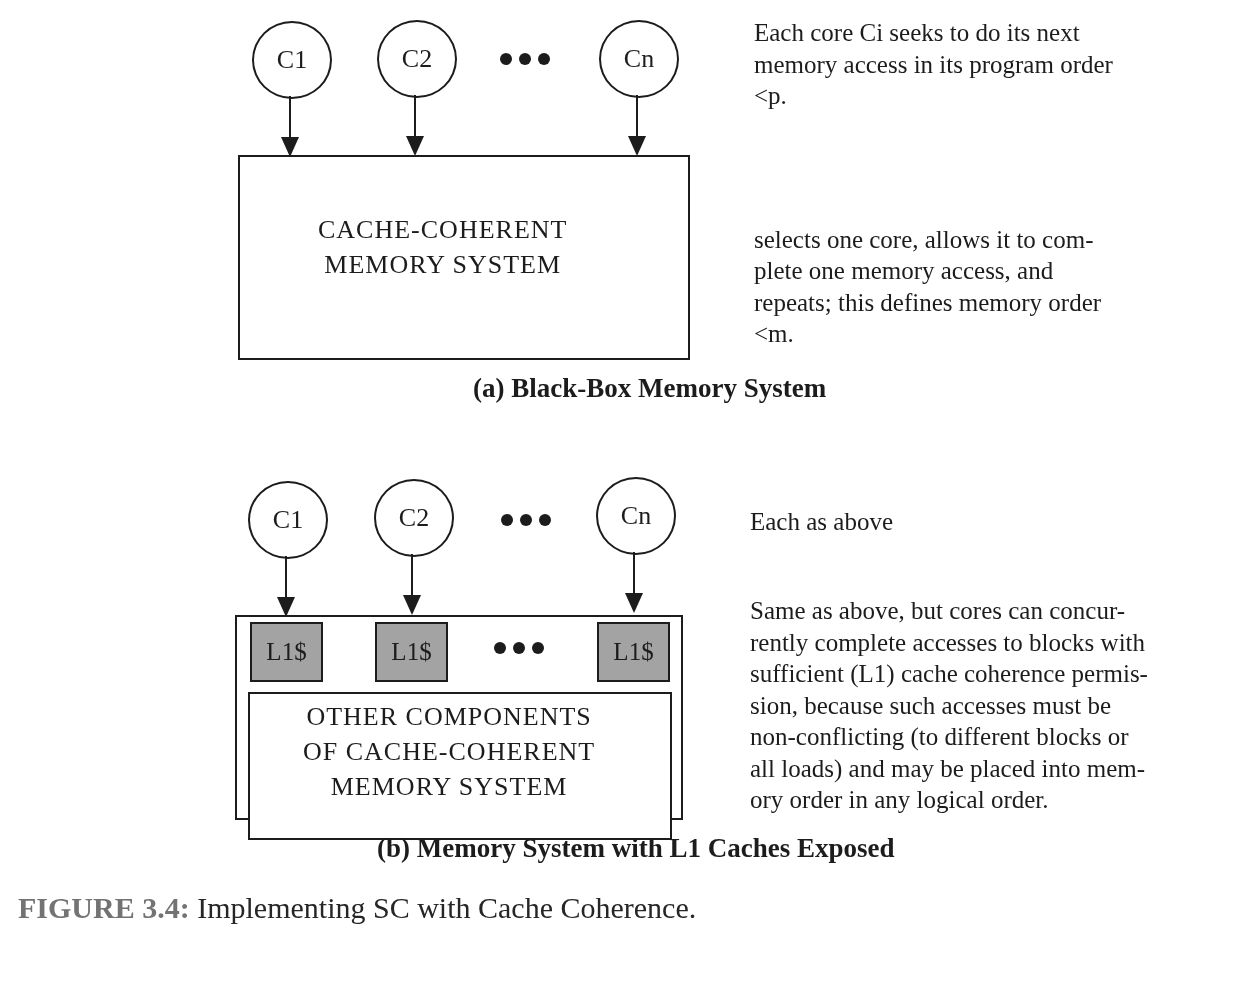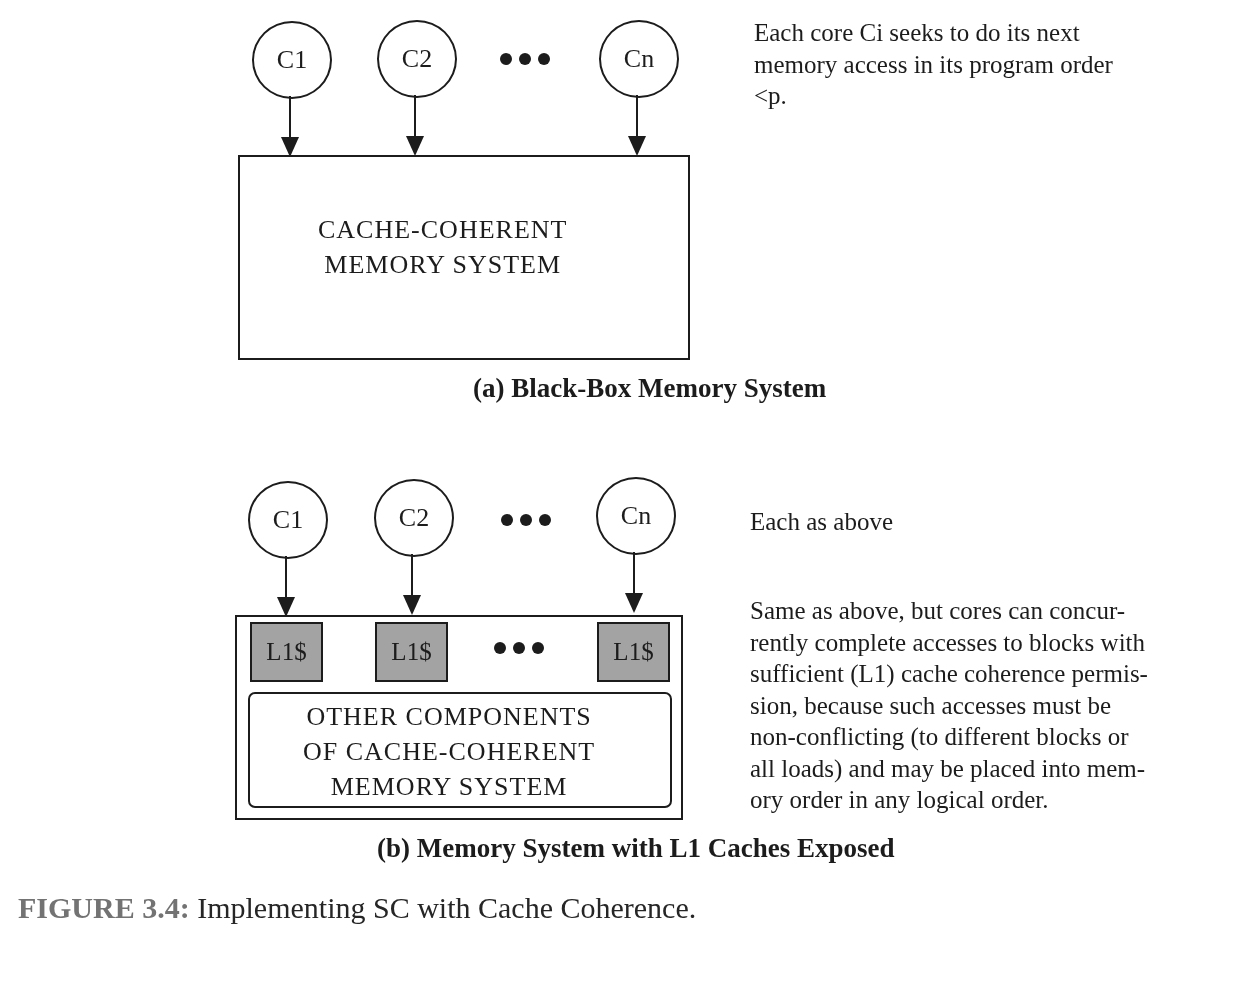--- a/index.html
+++ b/index.html
@@ -75,20 +75,24 @@
 MEMORY SYSTEM</div>
 </div>
 
 <div class="dcap" style="left:473px;top:373px;">(a) Black-Box Memory System</div>
 
 <div class="note" style="left:754px;top:17px;">Each core Ci seeks to do its next
 memory access in its program order
 &lt;p.</div>
 
 <div class="note" style="left:754px;top:192px;">
+  <div>selects one core, allows it to com-
+plete one memory access, and
+repeats; this defines memory order
+&lt;m.</div>
 </div>
 
 <div class="core" style="left:248px;top:481px;">
     <span>C1</span>
   </div>
 <div class="core" style="left:374px;top:479px;">
     <span>C2</span>
   </div>
 <div class="dots" style="left:501px;top:514px;">
   <span class="dot"></span>
@@ -122,21 +126,21 @@
   </div>
 <div class="dots" style="left:494px;top:642px;">
   <span class="dot"></span>
   <span class="dot"></span>
   <span class="dot"></span>
 </div>
 <div class="l1box" style="left:597px;top:622px;">
     <span>L1$</span>
   </div>
 
-<div class="dbox" style="left:248px;top:692px;width:424px;height:116px;border-radius:7px;">
+<div class="dbox" style="left:248px;top:692px;width:424px;height:148px;">
   <div class="caps abs" style="left:53px;top:5px;">OTHER COMPONENTS
 OF CACHE-COHERENT
 MEMORY SYSTEM</div>
 </div>
 
 <div class="dcap" style="left:377px;top:833px;">(b) Memory System with L1 Caches Exposed</div>
 
 <div class="note" style="left:750px;top:506px;">Each as above</div>
 
 <div class="note" style="left:750px;top:595px;">Same as above, but cores can concur-

